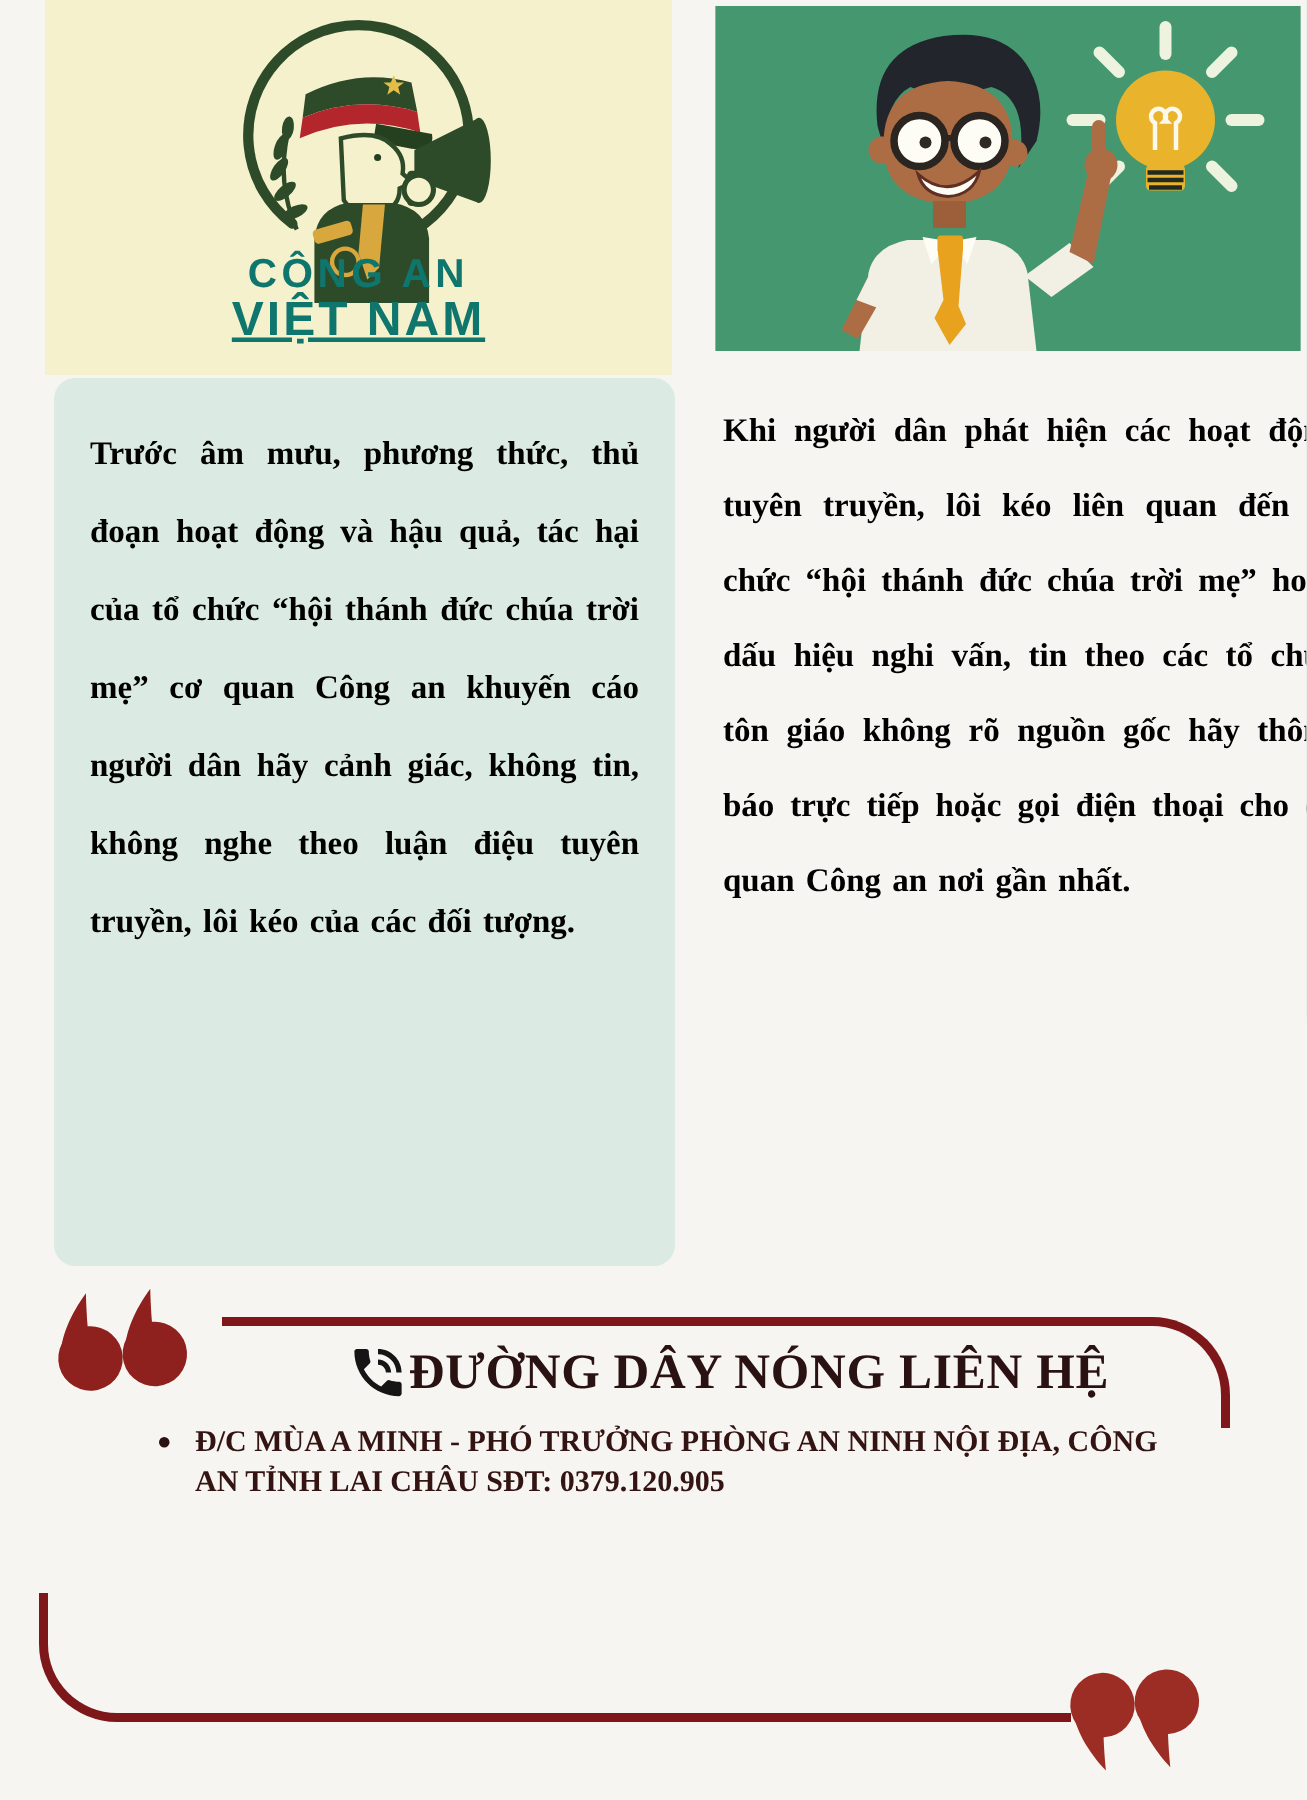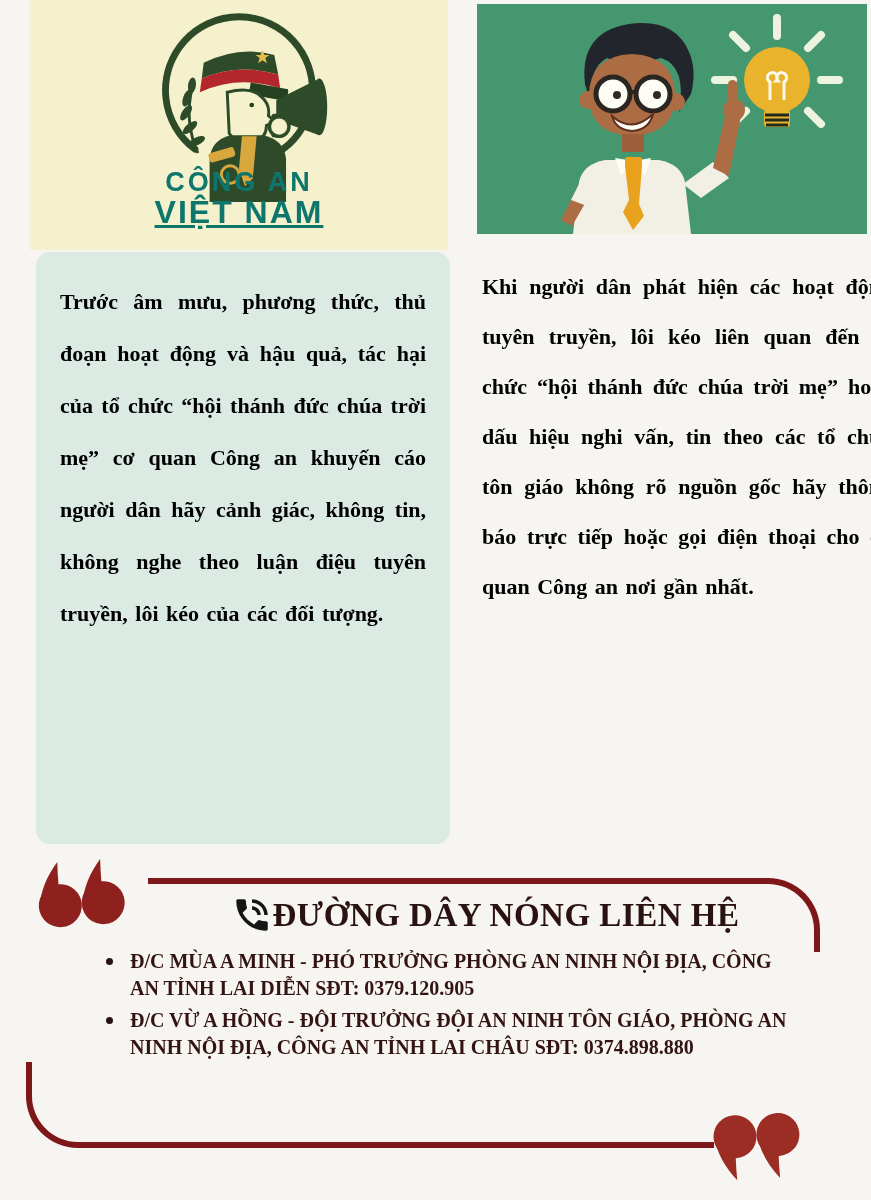--- a/index.html
+++ b/index.html
@@ -196,25 +196,21 @@
   <div class="hotline-title-row">
     <svg width="42" height="42" viewBox="0 0 24 24">
       <path fill="#151515" d="M20 15.5c-1.25 0-2.45-.2-3.57-.57-.35-.11-.74-.03-1.02.24l-2.2 2.2c-2.83-1.44-5.15-3.75-6.59-6.59l2.2-2.21c.28-.26.36-.65.25-1C8.7 6.45 8.5 5.25 8.5 4c0-.55-.45-1-1-1H4c-.55 0-1 .45-1 1 0 9.39 7.61 17 17 17 .55 0 1-.45 1-1v-3.5c0-.55-.45-1-1-1zM19 12h2c0-4.97-4.03-9-9-9v2c3.87 0 7 3.13 7 7zm-4 0h2c0-2.76-2.24-5-5-5v2c1.66 0 3 1.34 3 3z"></path>
     </svg>
     <div class="hotline-title">ĐƯỜNG DÂY NÓNG LIÊN HỆ</div>
   </div>
 
   <ul class="contact-list">
     <li class="contact-item">
       <span class="bullet-dot"></span>
-      <span>Đ/C MÙA A MINH - PHÓ TRƯỞNG PHÒNG AN NINH NỘI ĐỊA, CÔNG AN TỈNH LAI DIỄN SĐT: 0379.120.905</span>
-    </li>
-    <li class="contact-item">
-      <span class="bullet-dot"></span>
-      <span>Đ/C VỪ A HỒNG - ĐỘI TRƯỞNG ĐỘI AN NINH TÔN GIÁO, PHÒNG AN NINH NỘI ĐỊA, CÔNG AN TỈNH LAI CHÂU SĐT: 0374.898.880</span>
+      <span>Đ/C MÙA A MINH - PHÓ TRƯỞNG PHÒNG AN NINH NỘI ĐỊA, CÔNG AN TỈNH LAI CHÂU SĐT: 0379.120.905</span>
     </li>
   </ul>
 
   <svg class="quotes-close" width="104" height="98" viewBox="0 0 150 100" style="transform:rotate(-3deg);">
     <g fill="#9c2d24">
       <circle cx="34" cy="33" r="31"></circle>
       <path d="M34,96 C18,77 6,55 5,33 L36,27 C33,51 33,74 34,96 Z"></path>
     </g>
     <g fill="#9c2d24" transform="translate(62,0)">
       <circle cx="34" cy="33" r="31"></circle>

